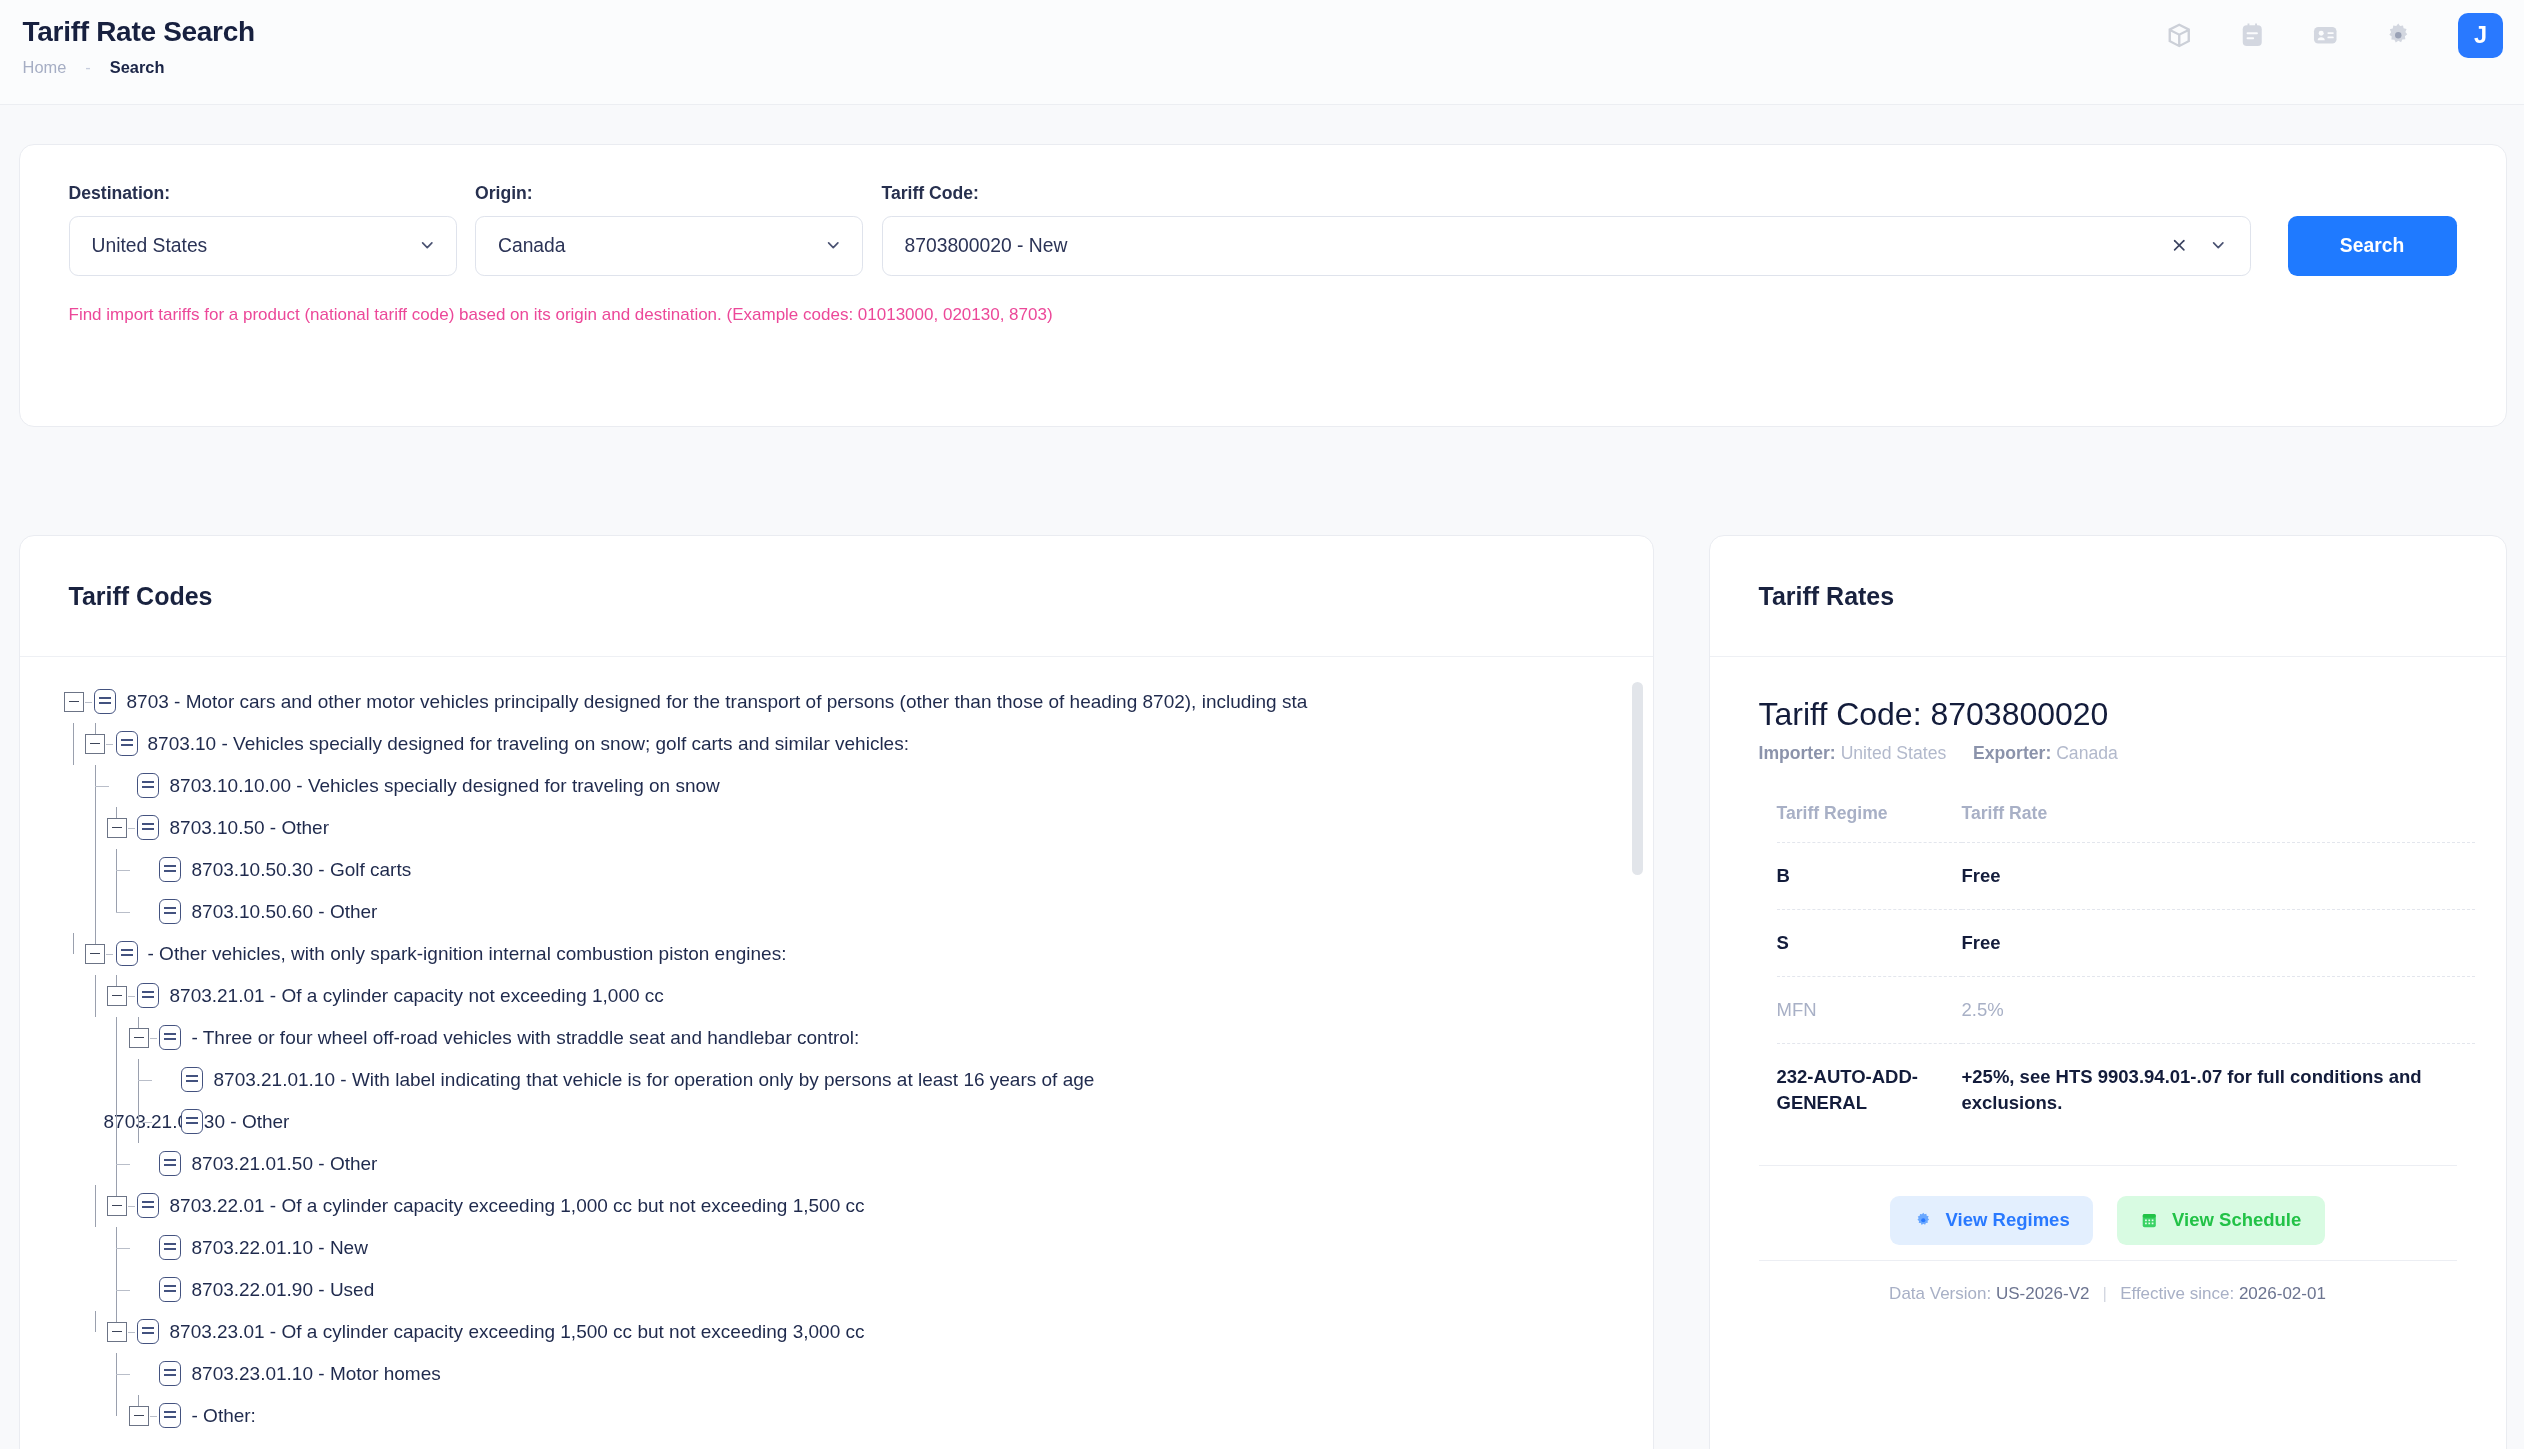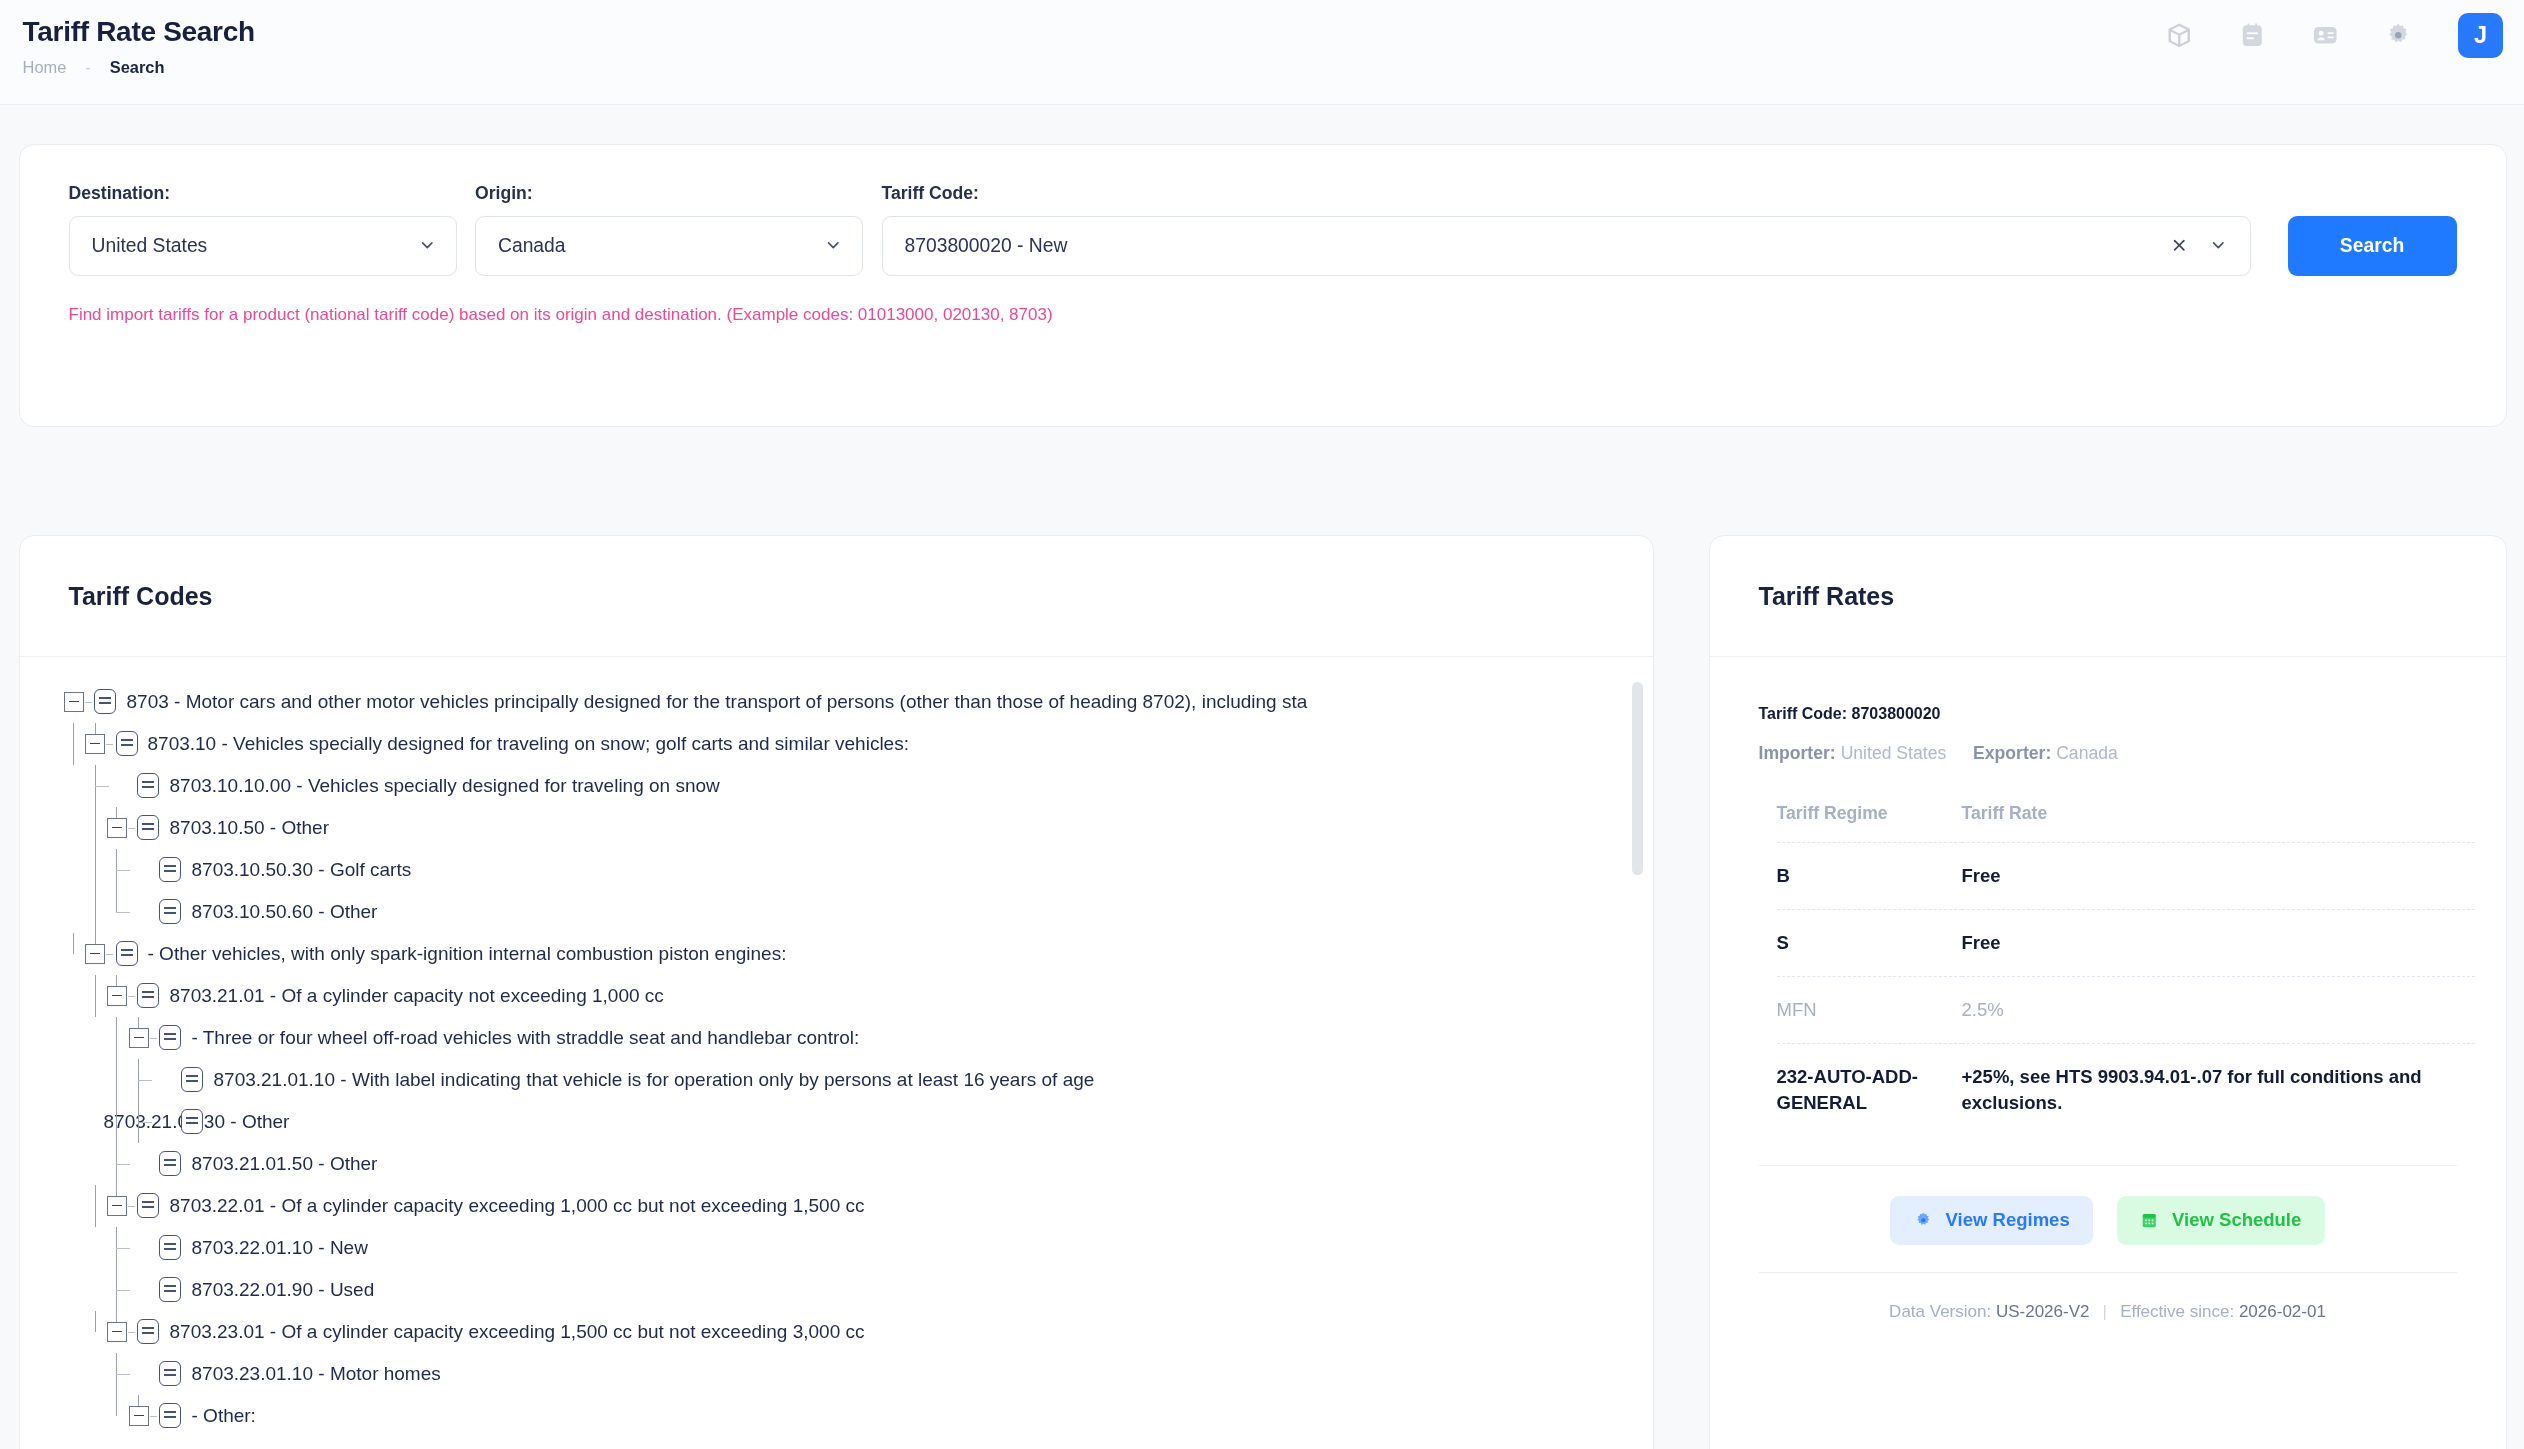--- a/index.html
+++ b/index.html
@@ -228,22 +228,22 @@
   .tree-scrollbar .thumb {
     width: 11px;
     height: 193px;
     border-radius: 5.9px;
     background: #e2e5ea;
   }
 
   
   .rates-body { padding: 42px 49px 0 49px; }
   .rates-code {
-    font-size: 16px;
-    font-weight: bold;
+    font-size: 32px;
+    font-weight: normal;
     color: #131c3b;
     line-height: 30px;
   }
   .rates-meta {
     margin-top: 13.4px;
     font-size: 17.6px;
     color: #b2b9cc;
     line-height: 23.5px;
   }
   .rates-meta b { color: #8b93ab; font-weight: bold; }
@@ -285,22 +285,22 @@
     padding: 0 23.5px;
     font-family: inherit;
     font-size: 18.5px;
     font-weight: bold;
     cursor: pointer;
   }
   .pill-blue  { background: #e3effe; color: #2979ff; }
   .pill-green { background: #d8fbe2; color: #22c247; }
 
   .rates-footer {
-    margin-top: 27px;
-    padding-top: 28px;
+    margin-top: 15px;
+    padding-top: 22px;
     border-top: 0.8px solid #eceef3;
     text-align: center;
     font-size: 17px;
     color: #a8b0c6;
     line-height: 22px;
   }
   .rates-footer b { color: #6c7490; font-weight: normal; }
   .rates-footer .bar { color: #d3d7e1; padding: 0 8.4px; }
 </style>
 </head>

